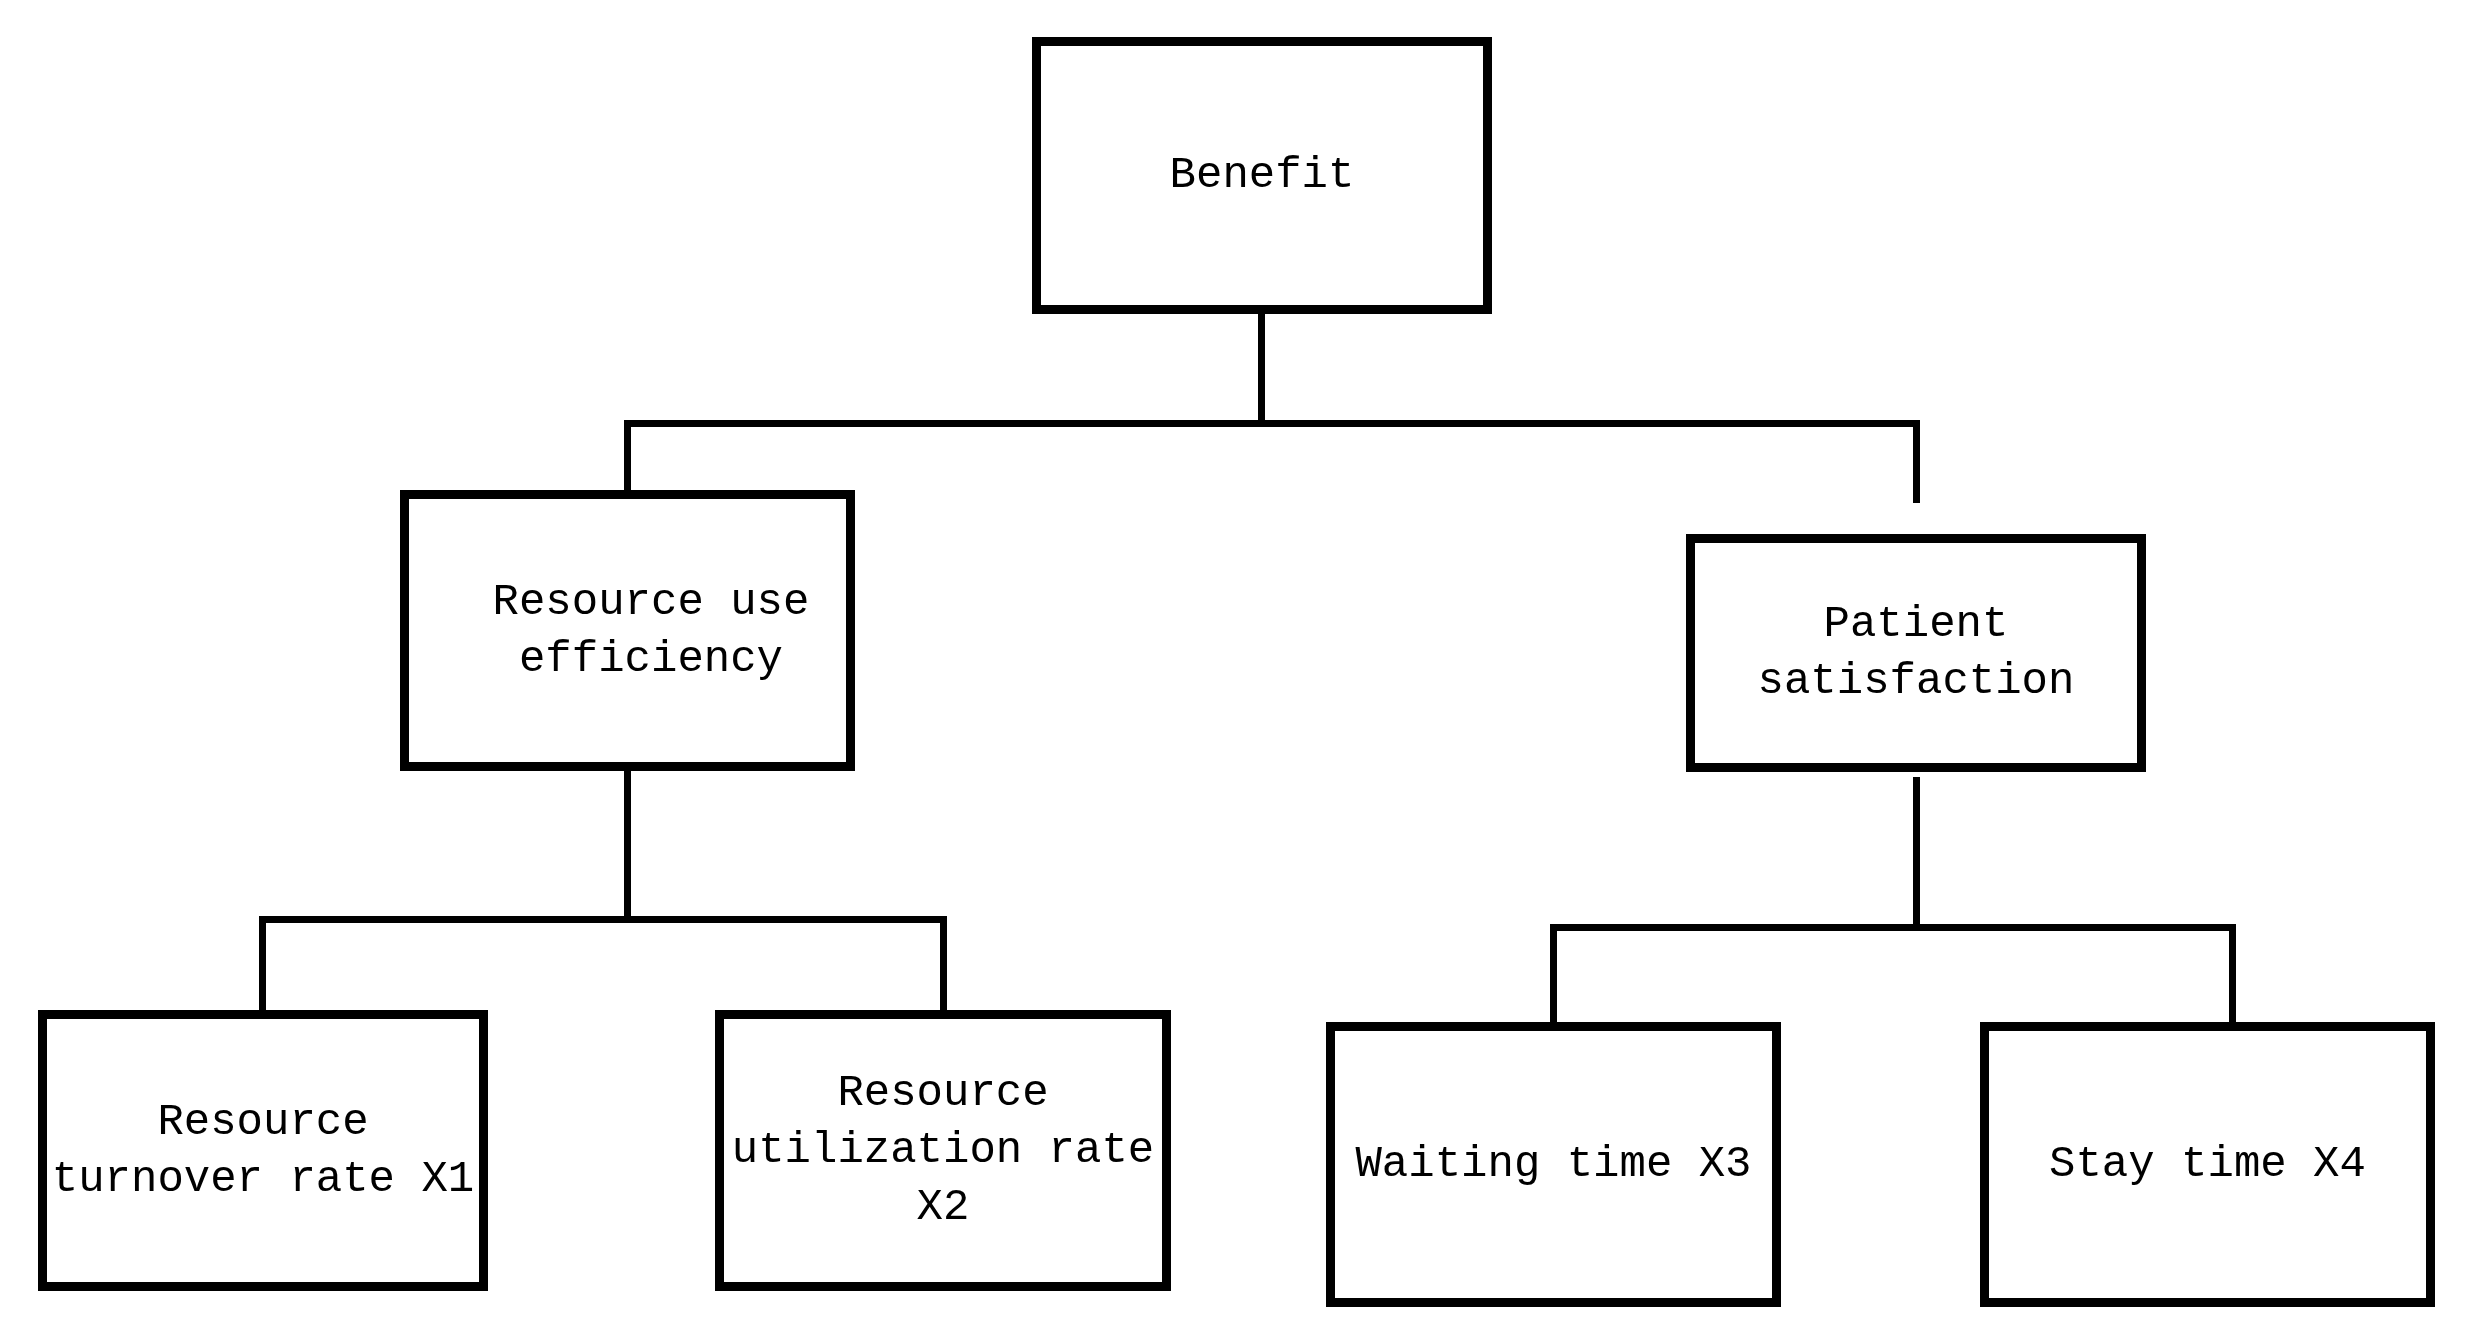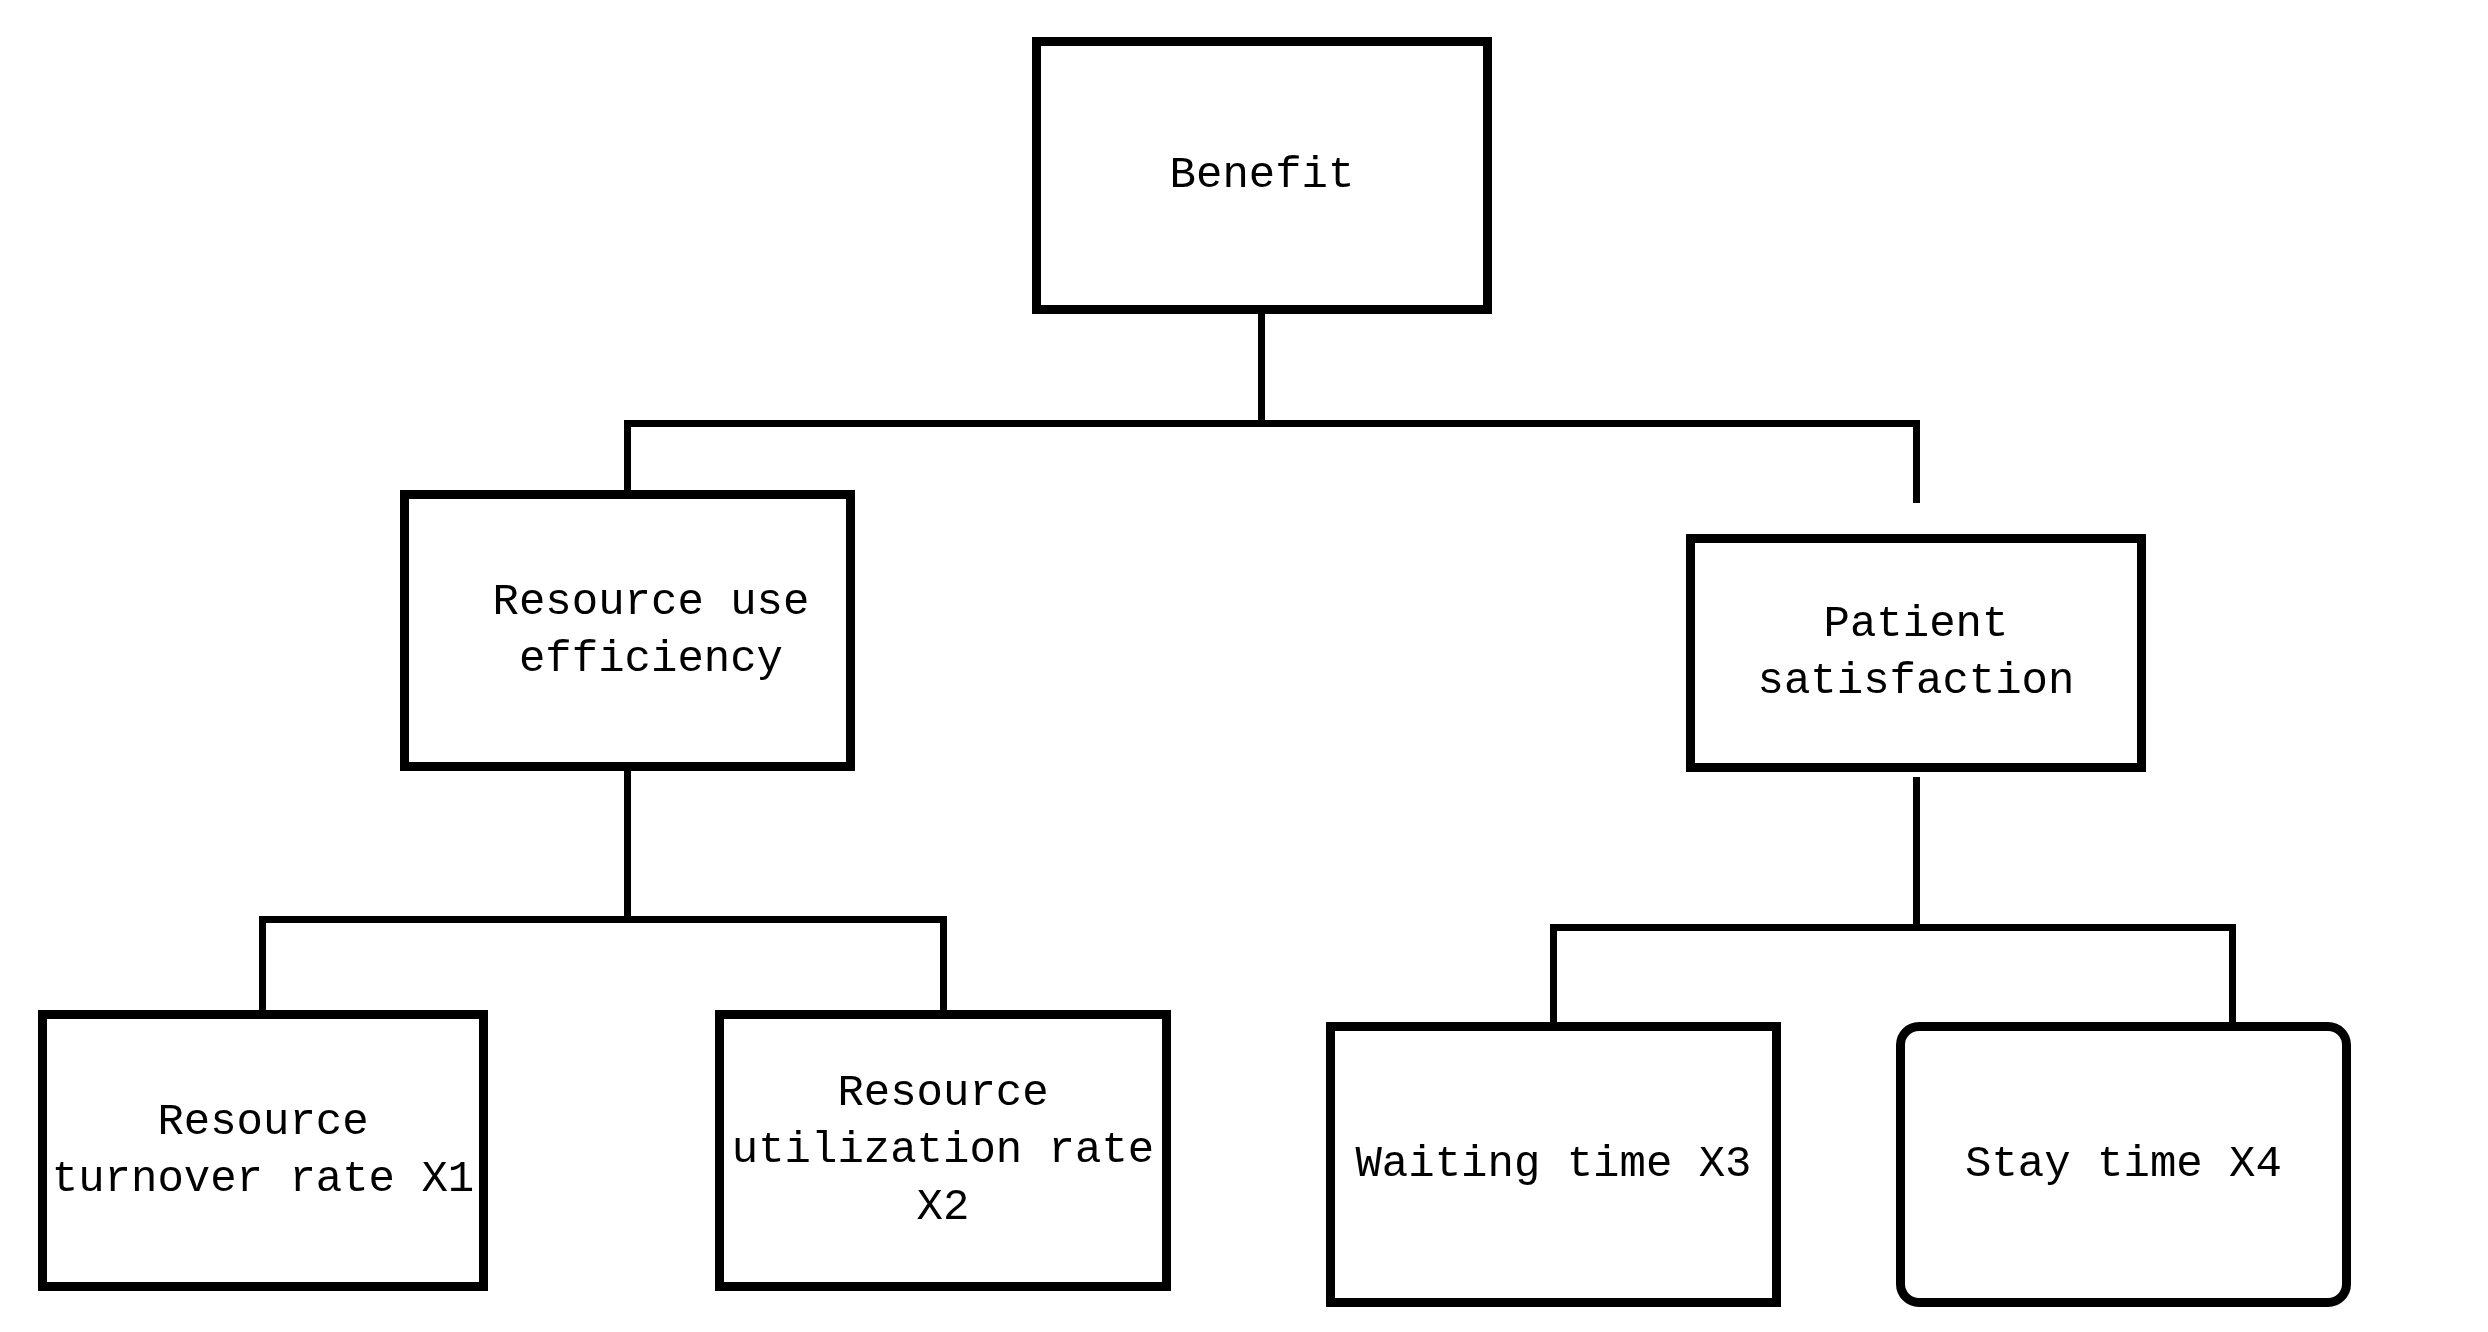--- a/index.html
+++ b/index.html
@@ -35,21 +35,21 @@
     background: #000000;
   }
 
   
   .n-benefit { left: 1032px; top: 37px;   width: 460px; height: 277px; }
   .n-eff     { left: 400px;  top: 490px;  width: 455px; height: 281px; padding-left: 47px; }
   .n-sat     { left: 1686px; top: 502px;  width: 460px; height: 238px; margin-top: 32px; }
   .n-x1      { left: 38px;   top: 1010px; width: 450px; height: 281px; }
   .n-x2      { left: 715px;  top: 1010px; width: 456px; height: 281px; }
   .n-x3      { left: 1326px; top: 1022px; width: 455px; height: 285px; }
-  .n-x4      { left: 1896px; top: 1022px; width: 455px; height: 285px; border-radius: 23px; }
+  .n-x4      { left: 1980px; top: 1022px; width: 455px; height: 285px; }
 
   
   .l-v1 { left: 1258px; top: 312px; width: 7px;    height: 112px; }
   .l-h1 { left: 624px;  top: 420px; width: 1296px; height: 7px;   }
   .l-v2 { left: 624px;  top: 425px; width: 7px;    height: 66px;  }
   .l-v3 { left: 1913px; top: 425px; width: 7px;    height: 78px;  }
 
   .l-v4 { left: 624px;  top: 769px; width: 7px;    height: 150px; }
   .l-h2 { left: 259px;  top: 916px; width: 688px;  height: 7px;   }
   .l-v5 { left: 259px;  top: 921px; width: 7px;    height: 90px;  }

